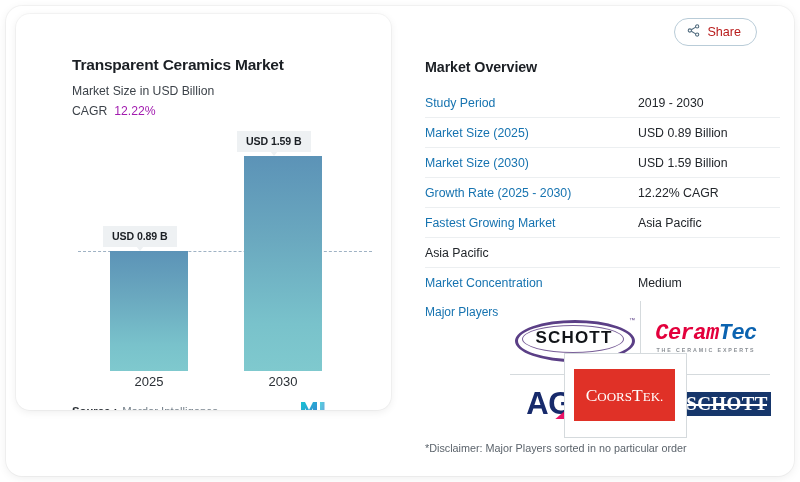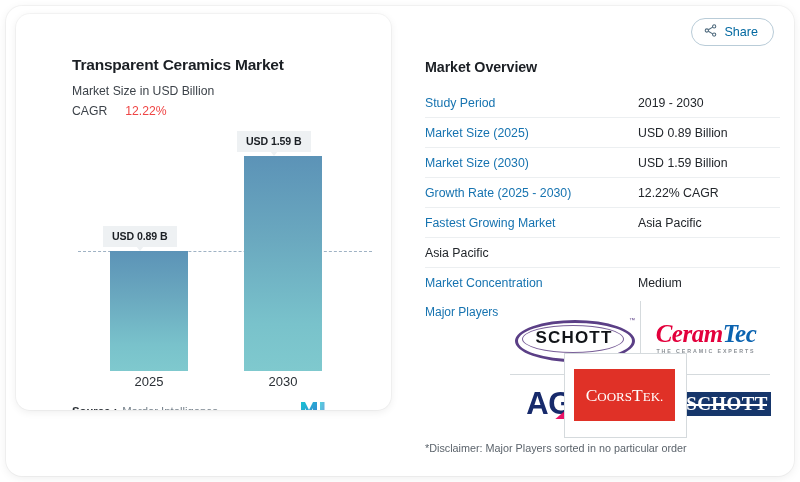--- a/index.html
+++ b/index.html
@@ -67,22 +67,22 @@
   }
   .chart-cagr-row {
     position: absolute;
     left: 56px;
     top: 90px;
     font-size: 12.2px;
     color: #3d434a;
     white-space: nowrap;
   }
   .chart-cagr-value {
-    color: #ef4444;
-    margin-left: 18px;
+    color: #a21caf;
+    margin-left: 7px;
   }
 
   
   .plot {
     position: absolute;
     left: 56px;
     top: 112px;
     width: 300px;
     height: 245px;
   }
@@ -176,32 +176,32 @@
   .right-panel {
     position: absolute;
     left: 400px;
     top: 14px;
     width: 384px;
     height: 456px;
   }
 
   .share-button {
     position: absolute;
-    right: 10px;
+    right: 27px;
     top: 4px;
     height: 28px;
     padding: 0 15px 0 12px;
     border: 1px solid #b9ccd8;
     border-radius: 16px;
     background: #ffffff;
     display: flex;
     align-items: center;
     gap: 7px;
     font-size: 12.6px;
-    color: #0369a1;
+    color: #b91c1c;
     cursor: pointer;
     box-sizing: border-box;
   }
 
   .overview-title {
     position: absolute;
     left: 25px;
     top: 45px;
     font-size: 14.3px;
     font-weight: bold;
@@ -317,24 +317,24 @@
   }
 
   
   .ceramtec-logo {
     position: relative;
     width: 126px;
     text-align: center;
     line-height: 1;
   }
   .ceramtec-main {
-    font-family: Liberation Serif, serif;
+    font-family: Liberation Mono, monospace;
     font-weight: bold;
     font-style: italic;
-    font-size: 25px;
+    font-size: 22px;
     letter-spacing: -0.5px;
   }
   .ct-red { color: #e3003c; }
   .ct-blue { color: #0b63b0; }
   .ceramtec-sub {
     margin-top: 3px;
     font-size: 5.3px;
     letter-spacing: 1.9px;
     color: #8a8f95;
     font-weight: bold;

